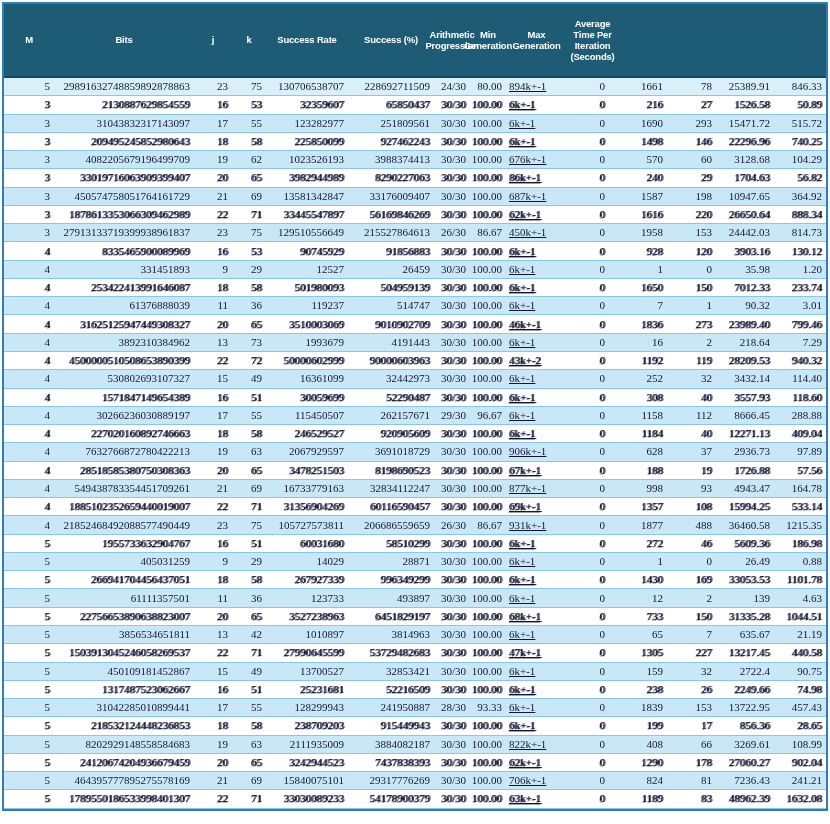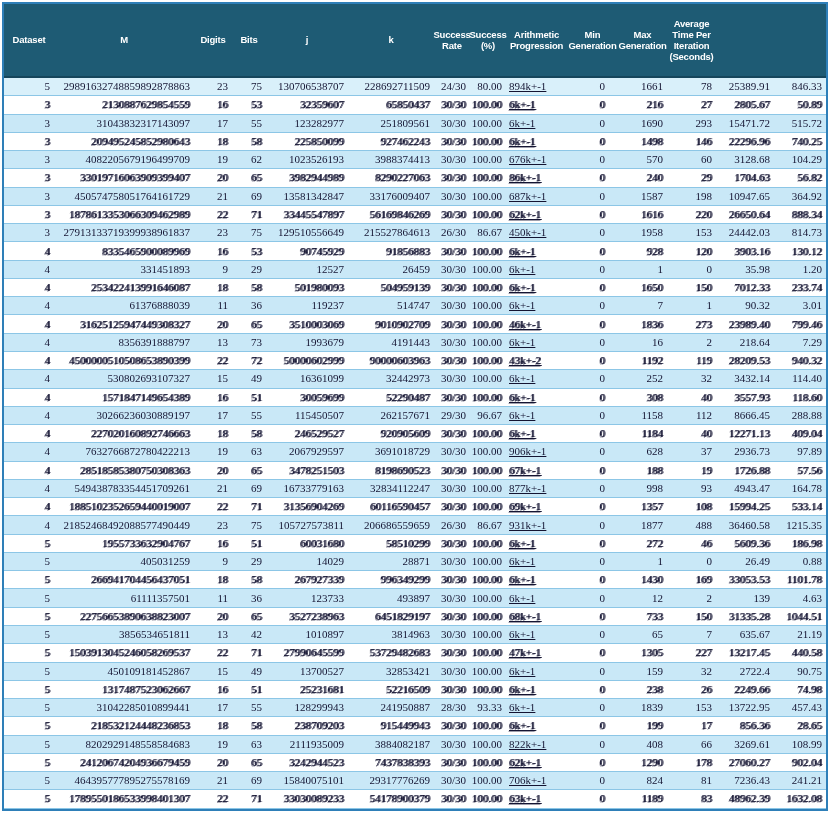--- a/index.html
+++ b/index.html
@@ -58,23 +58,21 @@
     line-height:1;
   }
   .cell.left{justify-content:flex-start;padding:0 0 0 3px;text-decoration:underline;}
   .cell.pad-right-lg{padding-right:13px;}
 </style>
 </head>
 <body>
 
 <div class="table-wrap">
   <div class="thead" id="thead">
-      <div class="hcell">Dataset</div>
       <div class="hcell">M</div>
-      <div class="hcell">Digits</div>
       <div class="hcell">Bits</div>
       <div class="hcell">j</div>
       <div class="hcell">k</div>
       <div class="hcell">Success Rate</div>
       <div class="hcell">Success (%)</div>
       <div class="hcell">Arithmetic Progression</div>
       <div class="hcell">Min Generation</div>
       <div class="hcell">Max Generation</div>
       <div class="hcell">Average Time Per Iteration (Seconds)</div>
     </div>
@@ -101,21 +99,21 @@
         <div class="cell">16</div>
         <div class="cell">53</div>
         <div class="cell">32359607</div>
         <div class="cell">65850437</div>
         <div class="cell">30/30</div>
         <div class="cell">100.00</div>
         <div class="cell left">6k+-1</div>
         <div class="cell pad-right-lg">0</div>
         <div class="cell">216</div>
         <div class="cell">27</div>
-        <div class="cell">2805.67</div>
+        <div class="cell">1526.58</div>
         <div class="cell">50.89</div>
       </div>
       <div class="row blue">
         <div class="cell">3</div>
         <div class="cell">31043832317143097</div>
         <div class="cell">17</div>
         <div class="cell">55</div>
         <div class="cell">123282977</div>
         <div class="cell">251809561</div>
         <div class="cell">30/30</div>
@@ -298,21 +296,21 @@
         <div class="cell">100.00</div>
         <div class="cell left">46k+-1</div>
         <div class="cell pad-right-lg">0</div>
         <div class="cell">1836</div>
         <div class="cell">273</div>
         <div class="cell">23989.40</div>
         <div class="cell">799.46</div>
       </div>
       <div class="row blue">
         <div class="cell">4</div>
-        <div class="cell">8356391888797</div>
+        <div class="cell">3892310384962</div>
         <div class="cell">13</div>
         <div class="cell">73</div>
         <div class="cell">1993679</div>
         <div class="cell">4191443</div>
         <div class="cell">30/30</div>
         <div class="cell">100.00</div>
         <div class="cell left">6k+-1</div>
         <div class="cell pad-right-lg">0</div>
         <div class="cell">16</div>
         <div class="cell">2</div>

